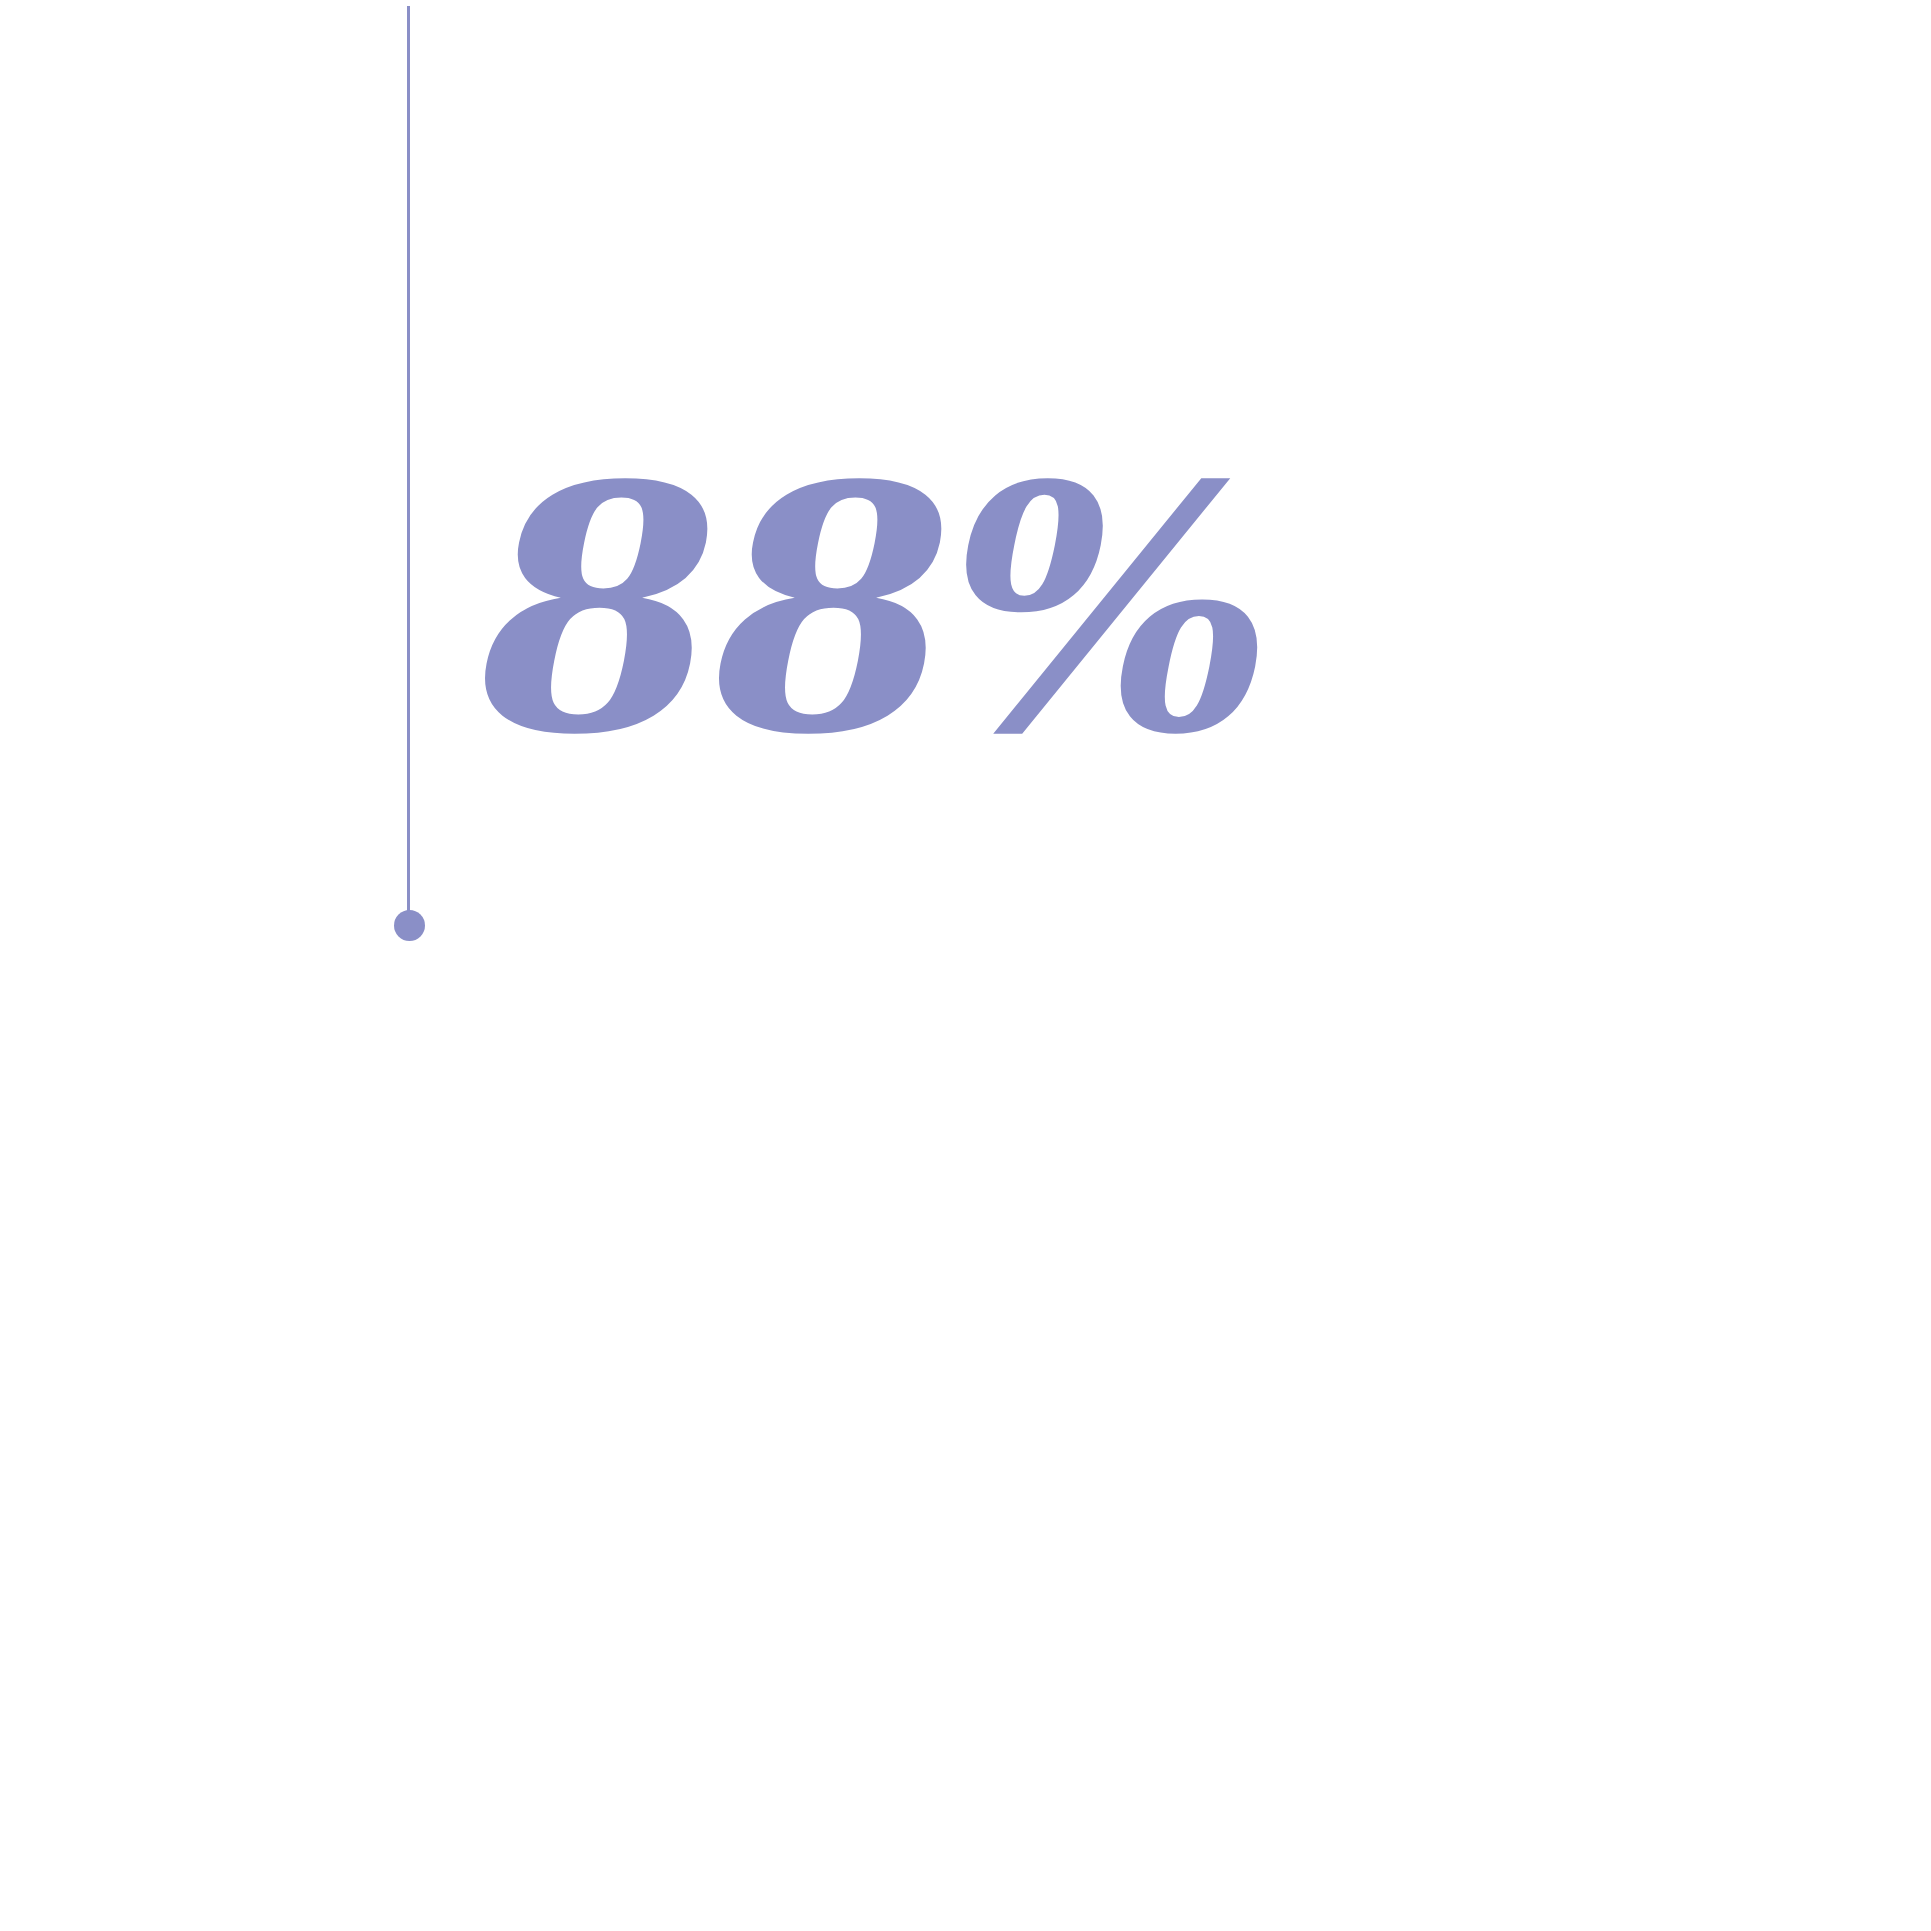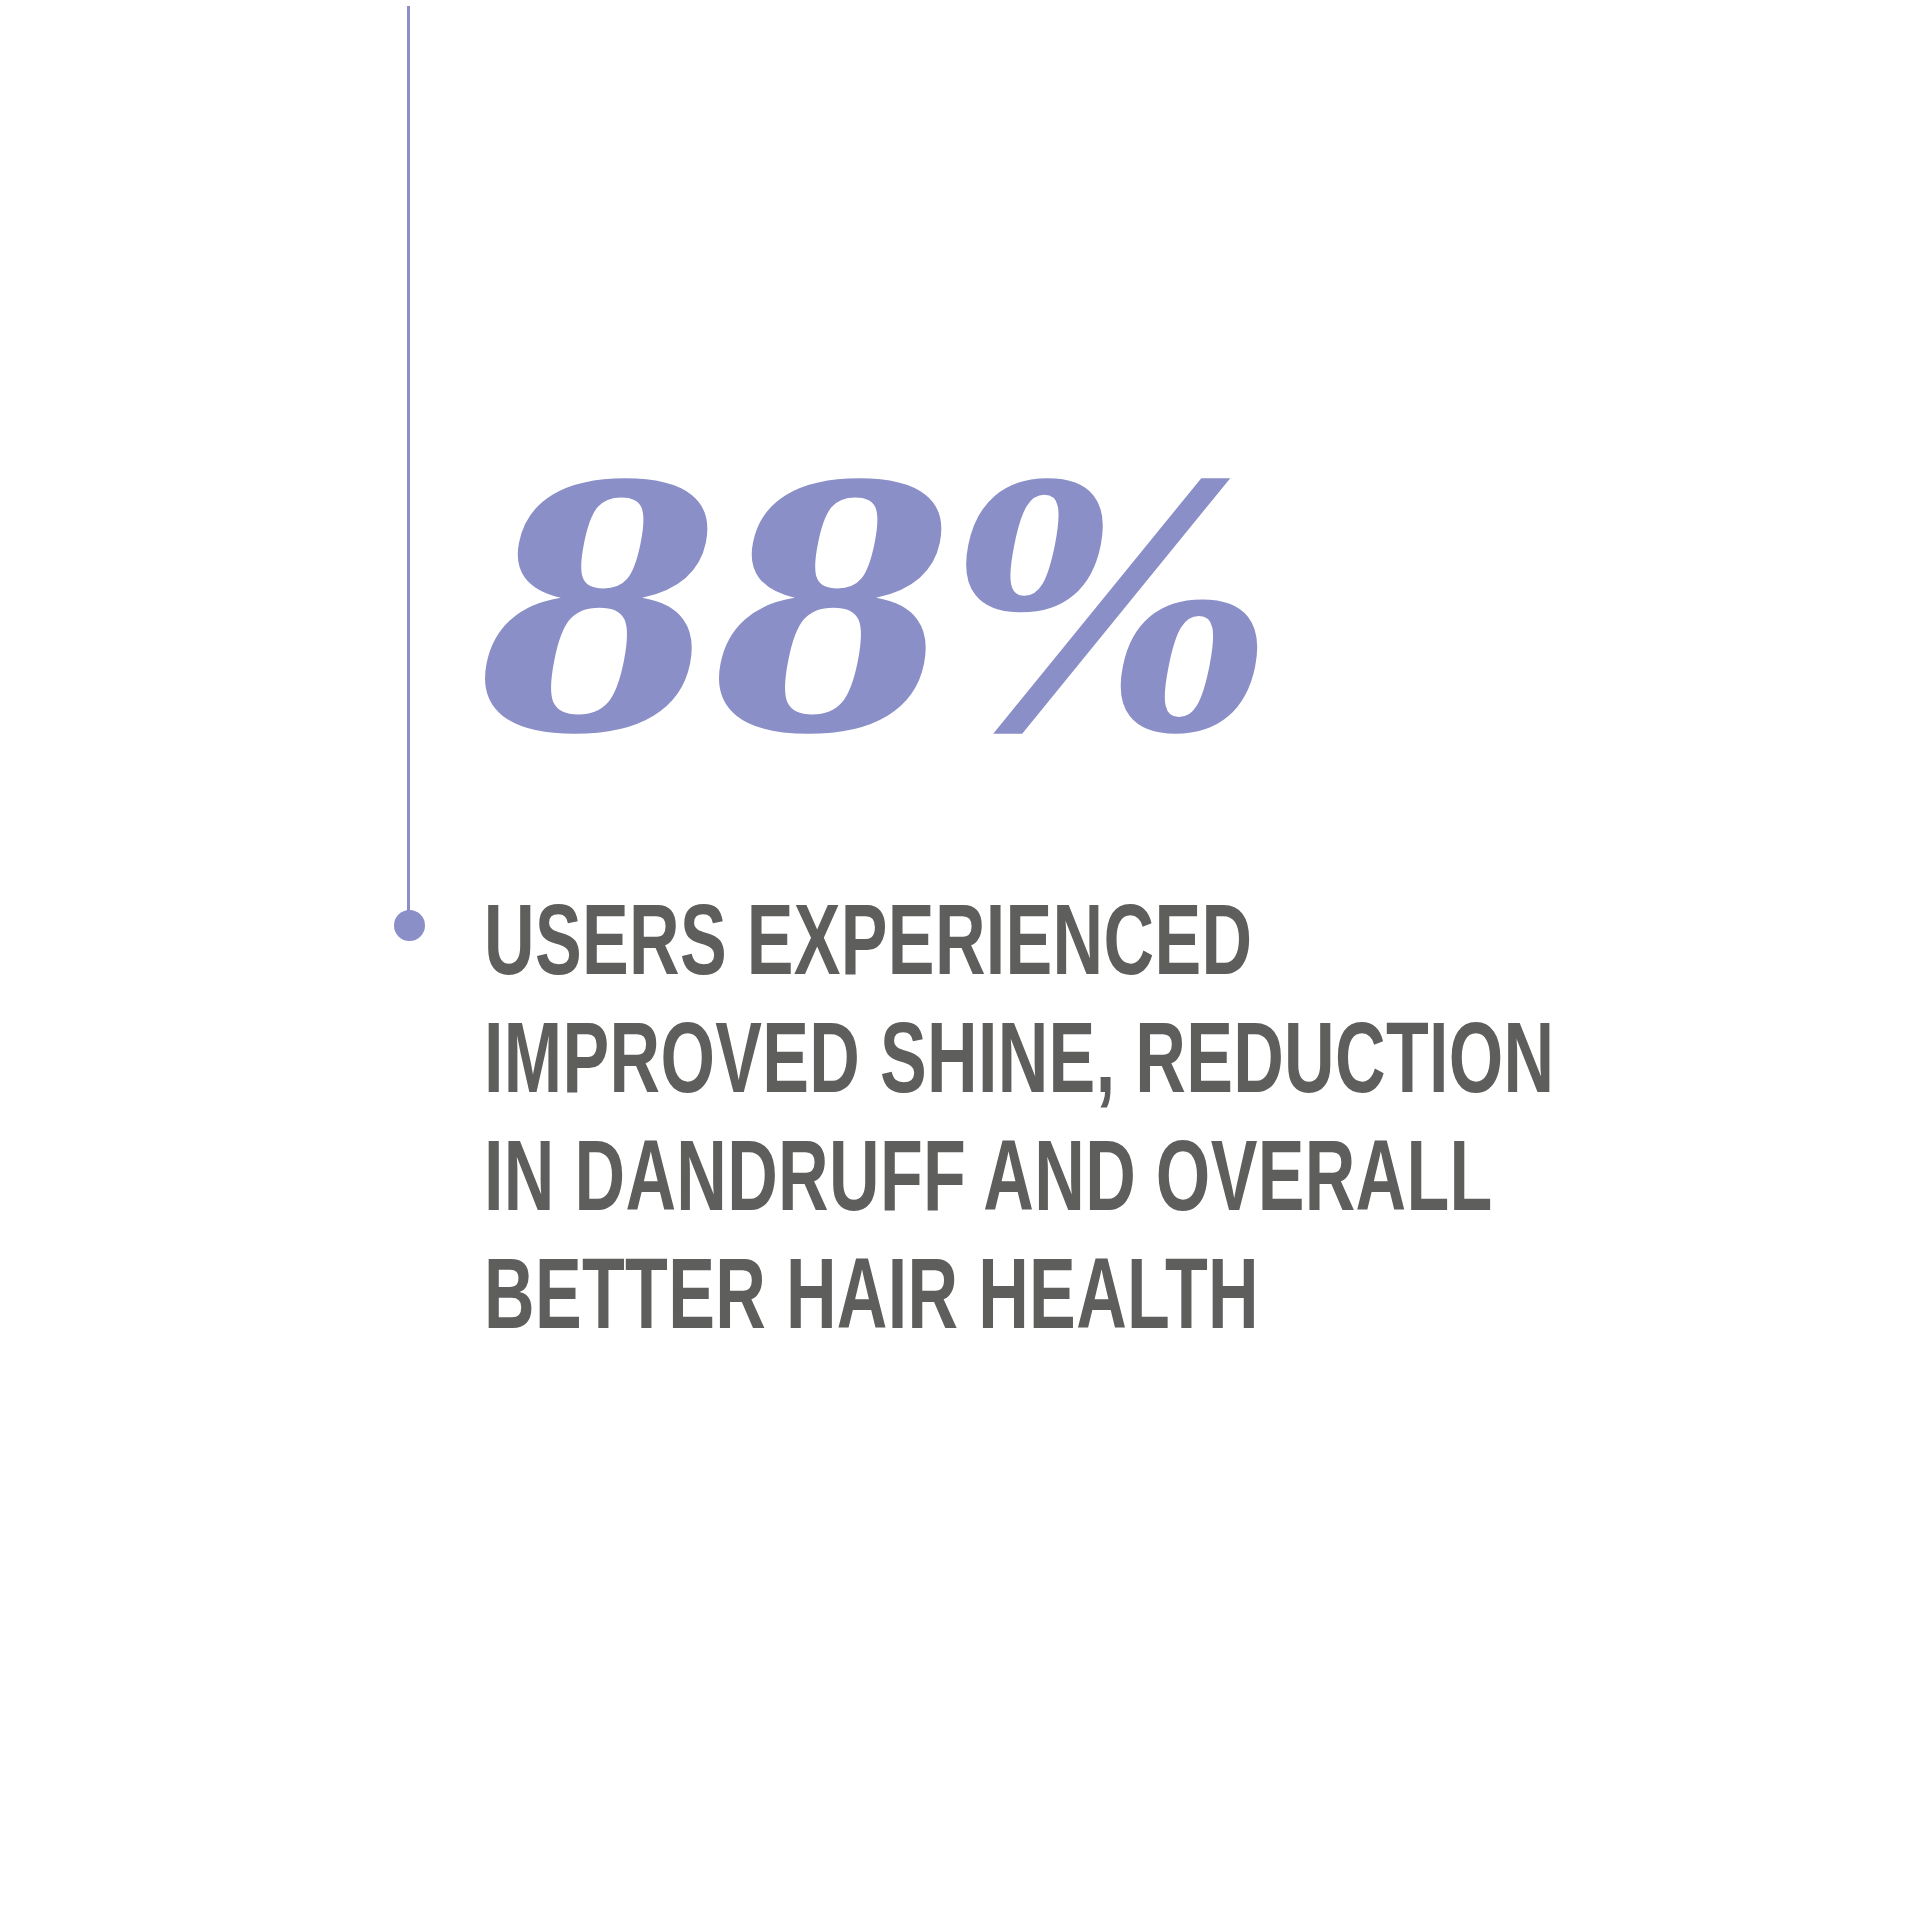--- a/index.html
+++ b/index.html
@@ -83,21 +83,15 @@
 <body>
 
 <div class="stat-card">
 
   <div class="connector-line"></div>
 
   <div class="connector-dot"></div>
 
   <div class="stat-figure">88%</div>
 
-  <div class="stat-description">
-    <span class="desc-line">USERS EXPERIENCED</span>
-    <span class="desc-line">IMPROVED SHINE, REDUCTION</span>
-    <span class="desc-line">IN DANDRUFF AND OVERALL</span>
-    <span class="desc-line">BETTER HAIR HEALTH</span>
-  </div>
 
 </div>
 
 
 </body></html>

